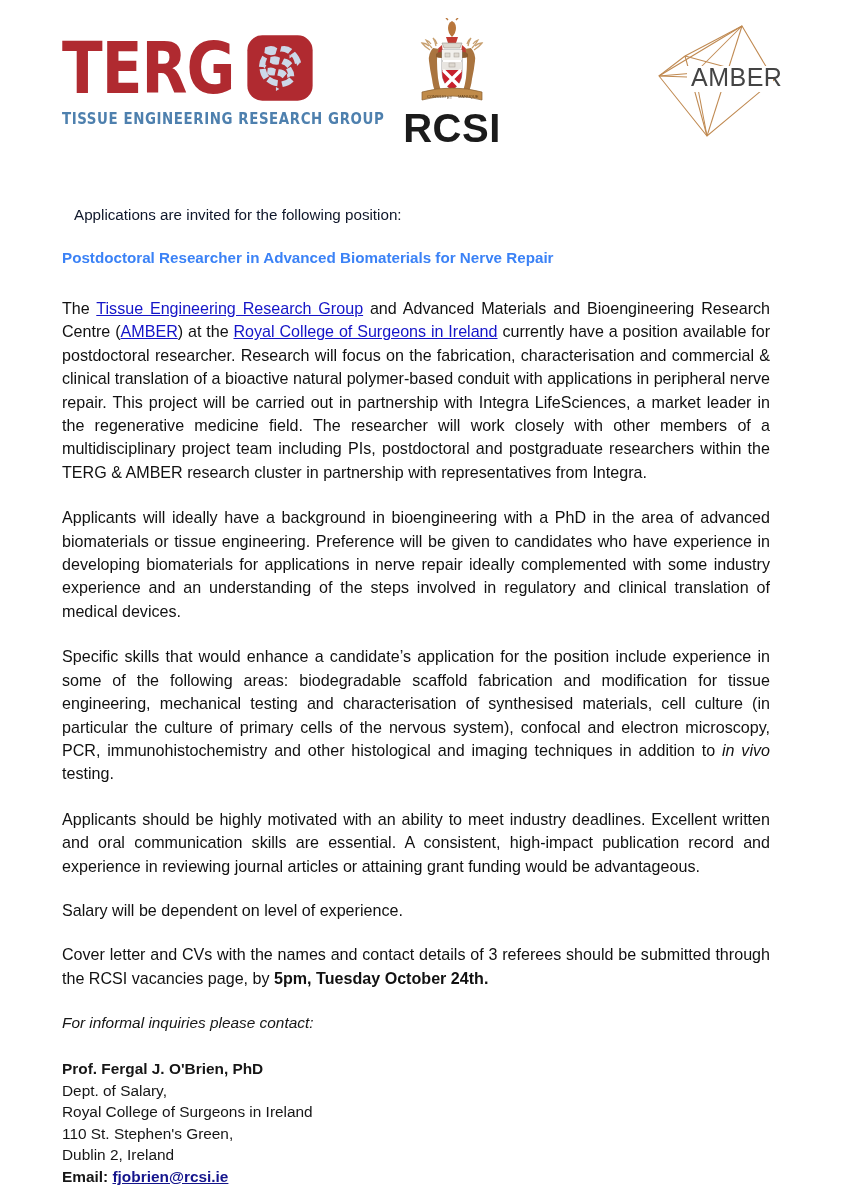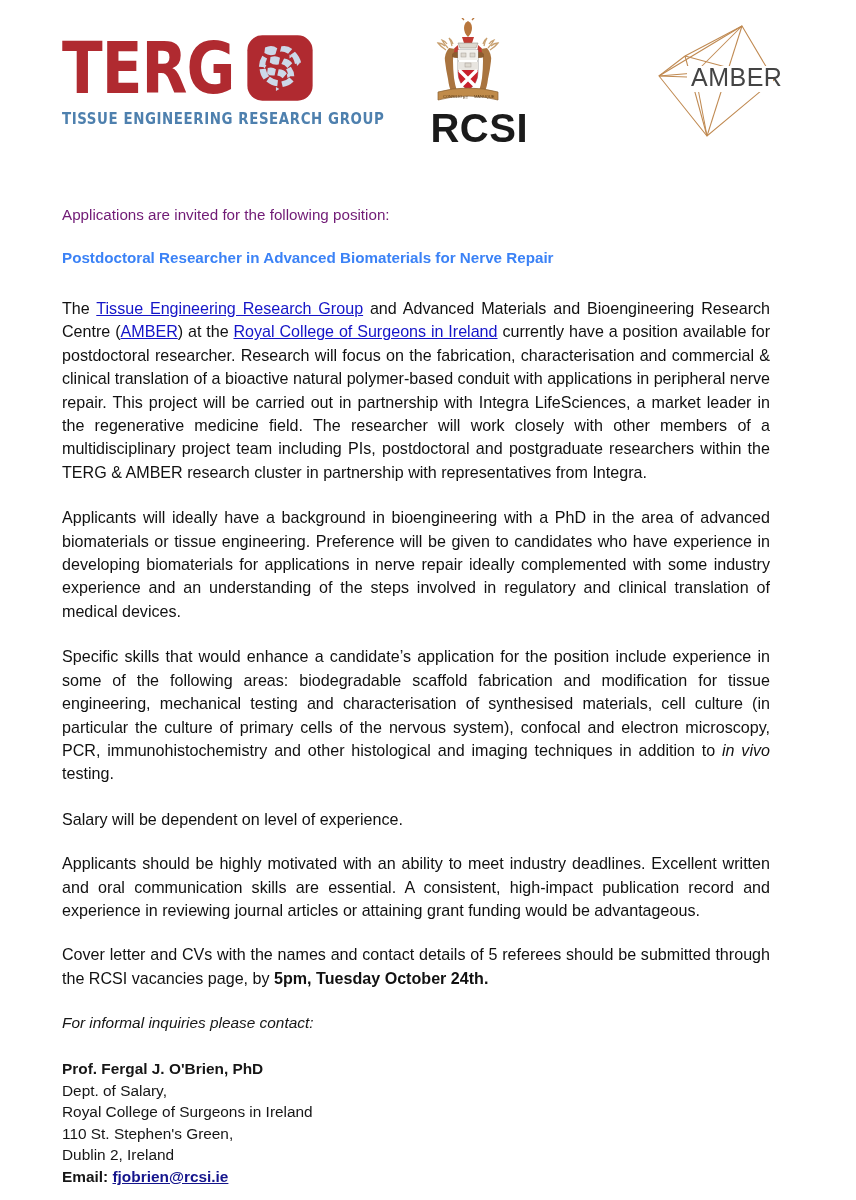--- a/index.html
+++ b/index.html
@@ -69,24 +69,24 @@
     color: #4e80ae;
     margin-top: 4px;
     transform: scaleX(0.96);
     transform-origin: left center;
     white-space: nowrap;
   }
 
   
   .rcsi-logo {
     position: absolute;
-    left: 408px;
+    left: 392px;
     top: 18px;
     width: 120px;
-    text-align: right;
+    text-align: center;
   }
   .rcsi-crest { display: block; margin: 0 auto; }
   .rcsi-word {
     font-family: "Liberation Sans", sans-serif;
     font-weight: bold;
     font-size: 40px;
     letter-spacing: 0.5px;
     color: #1b1b1b;
     margin-top: 2px;
     line-height: 1;
@@ -106,22 +106,22 @@
     position: absolute;
     left: 62px;
     top: 205px;
     width: 708px;
   }
 
   .lead-line {
     font-family: "Liberation Sans", sans-serif;
     font-size: 15.2px;
     line-height: 20px;
-    color: #701a75;
-    margin: 0 0 23px 0;
+    color: #0f172a;
+    margin: 0 0 23px 12px;
   }
 
   .job-title {
     font-family: "Liberation Sans", sans-serif;
     font-weight: bold;
     font-size: 15.2px;
     line-height: 20px;
     color: #3b82f6;
     margin: 0 0 29px 0;
   }
@@ -276,25 +276,25 @@
     <p class="lead-line">Applications are invited for the following position:</p>
 
     <p class="job-title">Postdoctoral Researcher in Advanced Biomaterials for Nerve Repair</p>
 
     <p class="para"><span>The </span><a class="link" href="#">Tissue Engineering Research Group</a><span> and Advanced Materials and Bioengineering Research Centre (</span><a class="link" href="#">AMBER</a><span>) at the </span><a class="link" href="#">Royal College of Surgeons in Ireland</a><span> currently have a position available for postdoctoral researcher. Research will focus on the fabrication, characterisation and commercial &amp; clinical translation of a bioactive natural polymer-based conduit with applications in peripheral nerve repair. This project will be carried out in partnership with Integra LifeSciences, a market leader in the regenerative medicine field. The researcher will work closely with other members of a multidisciplinary project team including PIs, postdoctoral and postgraduate researchers within the TERG &amp; AMBER research cluster in partnership with representatives from Integra.</span></p>
 
     <p class="para">Applicants will ideally have a background in bioengineering with a PhD in the area of advanced biomaterials or tissue engineering. Preference will be given to candidates who have experience in developing biomaterials for applications in nerve repair ideally complemented with some industry experience and an understanding of the steps involved in regulatory and clinical translation of medical devices.</p>
 
     <p class="para"><span>Specific skills that would enhance a candidate’s application for the position include experience in some of the following areas: biodegradable scaffold fabrication and modification for tissue engineering, mechanical testing and characterisation of synthesised materials, cell culture (in particular the culture of primary cells of the nervous system), confocal and electron microscopy, PCR, immunohistochemistry and other histological and imaging techniques in addition to </span><span class="em">in vivo</span><span> testing.</span></p>
 
+    <p class="para tight">Applicants should be highly motivated with an ability to meet industry deadlines. Excellent written and oral communication skills are essential. A consistent, high-impact publication record and experience in reviewing journal articles or attaining grant funding would be advantageous.</p>
+
     <p class="para tight">Salary will be dependent on level of experience.</p>
 
-    <p class="para tight">Applicants should be highly motivated with an ability to meet industry deadlines. Excellent written and oral communication skills are essential. A consistent, high-impact publication record and experience in reviewing journal articles or attaining grant funding would be advantageous.</p>
-
-    <p class="para"><span>Cover letter and CVs with the names and contact details of 5 referees should be submitted through the RCSI vacancies page, by </span><span class="bold">5pm, Tuesday October 24th.</span></p>
+    <p class="para"><span>Cover letter and CVs with the names and contact details of 3 referees should be submitted through the RCSI vacancies page, by </span><span class="bold">5pm, Tuesday October 24th.</span></p>
 
     <p class="contact-intro">For informal inquiries please contact:</p>
 
     <div class="contact-block">
       <span class="contact-line contact-name">Prof. Fergal J. O'Brien, PhD</span>
       <span class="contact-line">Dept. of Salary,</span>
       <span class="contact-line">Royal College of Surgeons in Ireland</span>
       <span class="contact-line">110 St. Stephen's Green,</span>
       <span class="contact-line">Dublin 2, Ireland</span>
       <span class="email-line"><span>Email: </span><a class="email-link" href="#">fjobrien@rcsi.ie</a></span>

